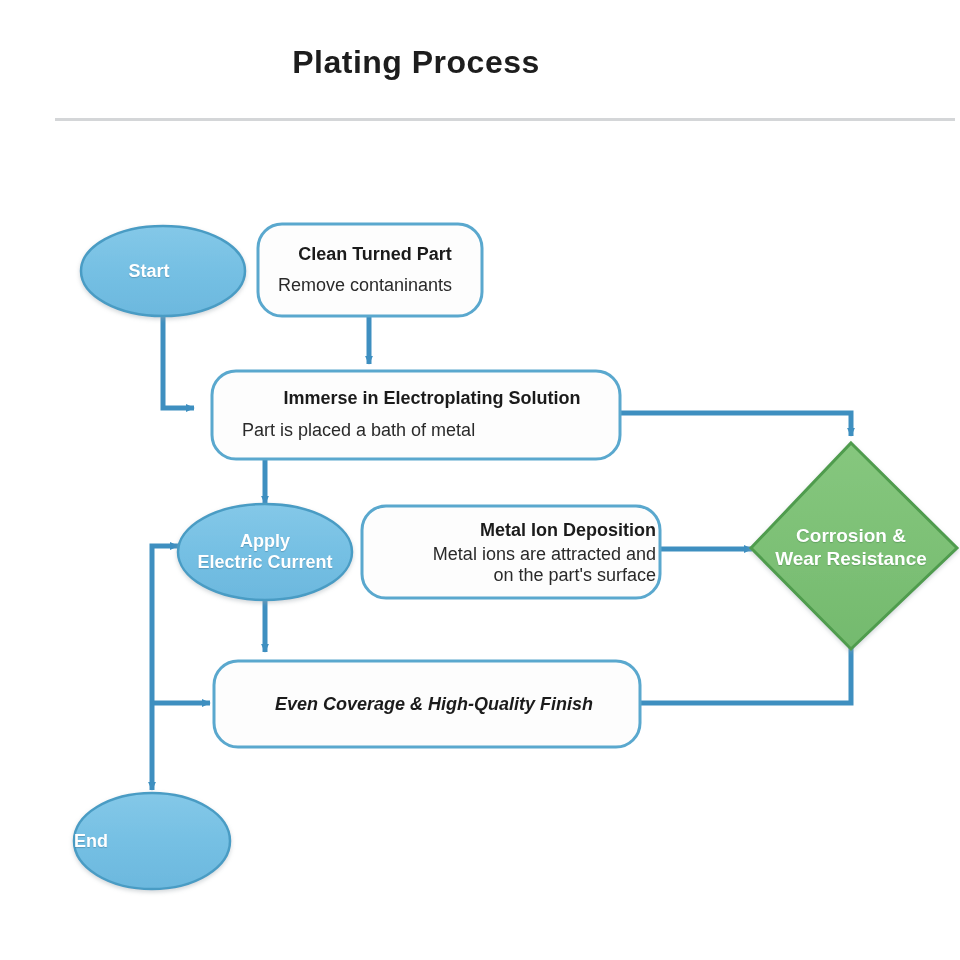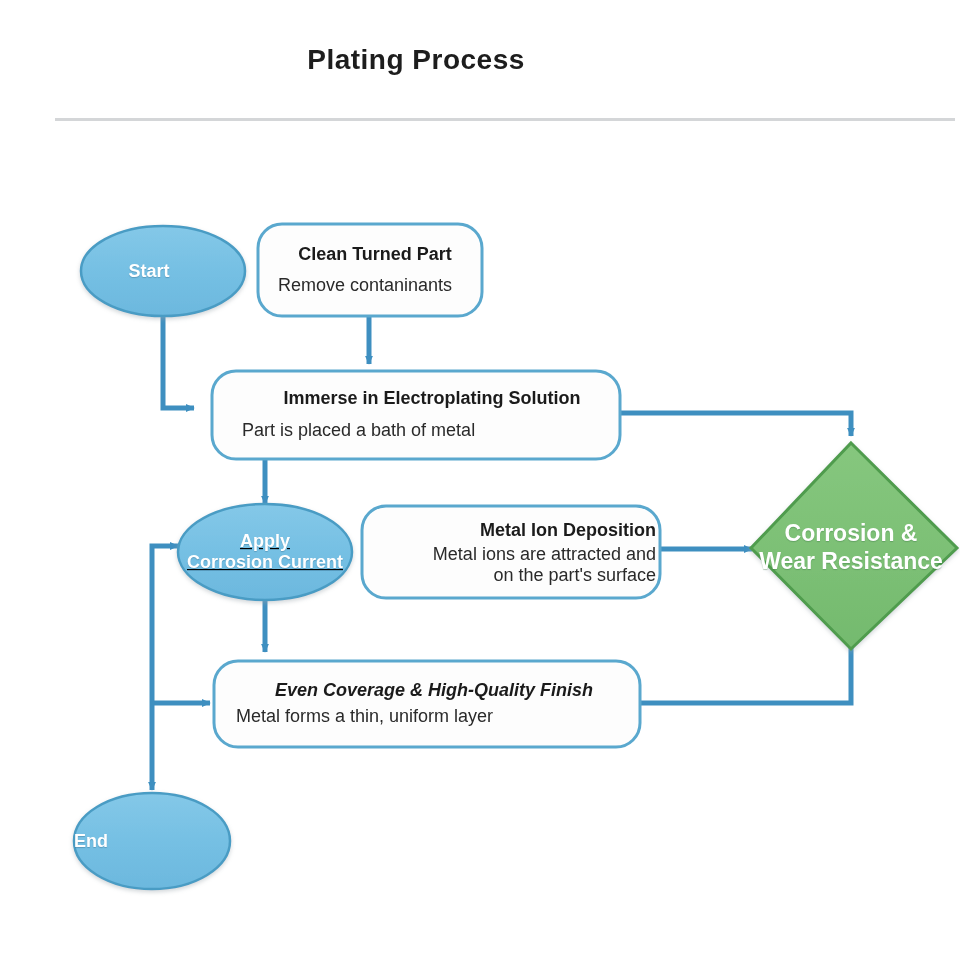--- a/index.html
+++ b/index.html
@@ -19,21 +19,21 @@
     left: 0; top: 0;
     width: 960px;
     height: 960px;
   }
   .page-title {
     position: absolute;
     left: 0;
     top: 44px;
     width: 832px;
     text-align: center;
-    font-size: 28px;
+    font-size: 32px;
     font-weight: bold;
     color: #1d1d1d;
     letter-spacing: 0.5px;
     white-space: nowrap;
   }
   .title-rule {
     position: absolute;
     left: 55px;
     top: 118px;
     width: 900px;
@@ -67,21 +67,21 @@
   .term-label {
     font-size: 18px;
     font-weight: bold;
     color: #ffffff;
     text-align: center;
     line-height: 1.15;
     white-space: nowrap;
     text-shadow: 0 1px 1px rgba(40,90,120,0.35);
   }
   .dec-label {
-    font-size: 23px;
+    font-size: 19px;
     font-weight: bold;
     color: #ffffff;
     text-align: center;
     line-height: 1.2;
     white-space: nowrap;
     text-shadow: 0 1px 1px rgba(50,110,60,0.35);
   }
 </style>
 </head>
 <body>
@@ -155,36 +155,35 @@
 <div class="node-text" style="left:272px; top:234px; width:200px; height:72px; align-items:flex-start; padding-left:6px;">
   <div class="proc-title" style="align-self:center;">Clean Turned Part</div>
   <div class="proc-sub" style="margin-top:11px;text-align:right;">Remove contaninants</div>
 </div>
 
 <div class="node-text" style="left:236px; top:379px; width:376px; height:72px; align-items:flex-start;">
   <div class="proc-title" style="align-self:center; margin-left:16px;text-align:center;">Immerse in Electroplating Solution</div>
   <div class="proc-sub" style="margin-top:12px; margin-left:6px;text-align:right;">Part is placed a bath  of  metal</div>
 </div>
 
-<div class="node-text" style="left:170px; top:524px; width:190px; height:56px; align-items:center;text-decoration:underline;">
+<div class="node-text" style="left:170px; top:524px; width:190px; height:56px; align-items:center;">
   <div class="term-label">Apply</div>
-  <div class="term-label">Corrosion Current</div>
+  <div class="term-label">Electric Current</div>
 </div>
 
 <div class="node-text" style="left:386px; top:515px; width:270px; height:76px; align-items:flex-end;">
   <div class="proc-title">Metal Ion Deposition</div>
   <div class="proc-sub" style="margin-top:4px;">Metal ions are attracted and</div>
   <div class="proc-sub">on the part's surface</div>
 </div>
 
 <div class="node-text" style="left:761px; top:513px; width:180px; height:70px; align-items:center;">
   <div class="dec-label">Corrosion &amp;</div>
   <div class="dec-label">Wear Resistance</div>
 </div>
 
 <div class="node-text" style="left:236px; top:672px; width:396px; height:64px; align-items:flex-start;">
   <div class="proc-title" style="align-self:center;font-style:italic;">Even Coverage &amp; High-Quality Finish</div>
-  <div class="proc-sub" style="margin-top:6px;">Metal forms a thin, uniform layer</div>
 </div>
 
 <div class="node-text" style="left:74px; top:819px; width:156px; height:44px; align-items:flex-start;">
   <div class="term-label">End</div>
 </div>
 
 </body></html>

